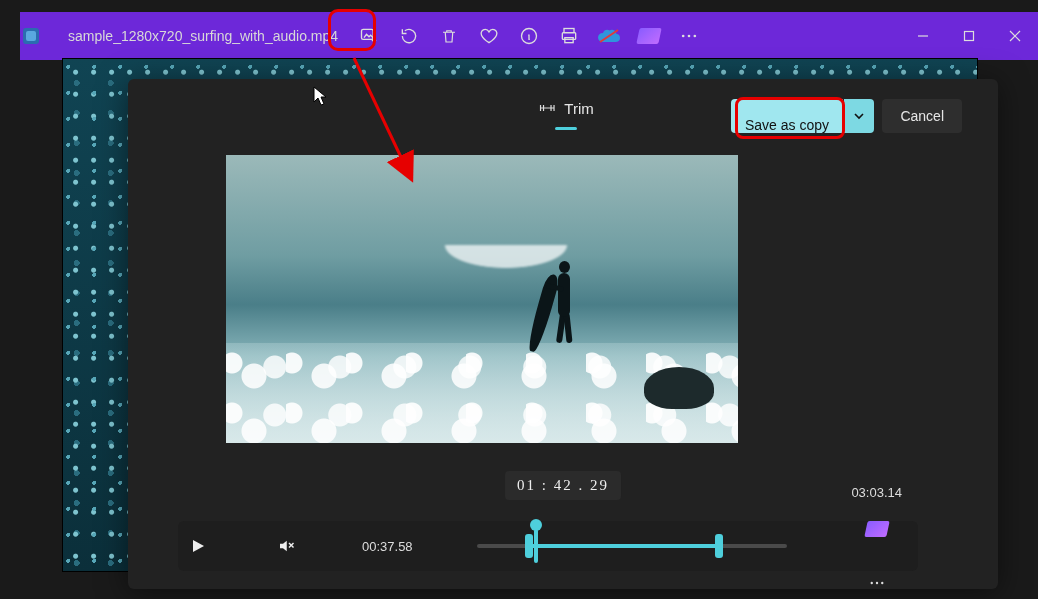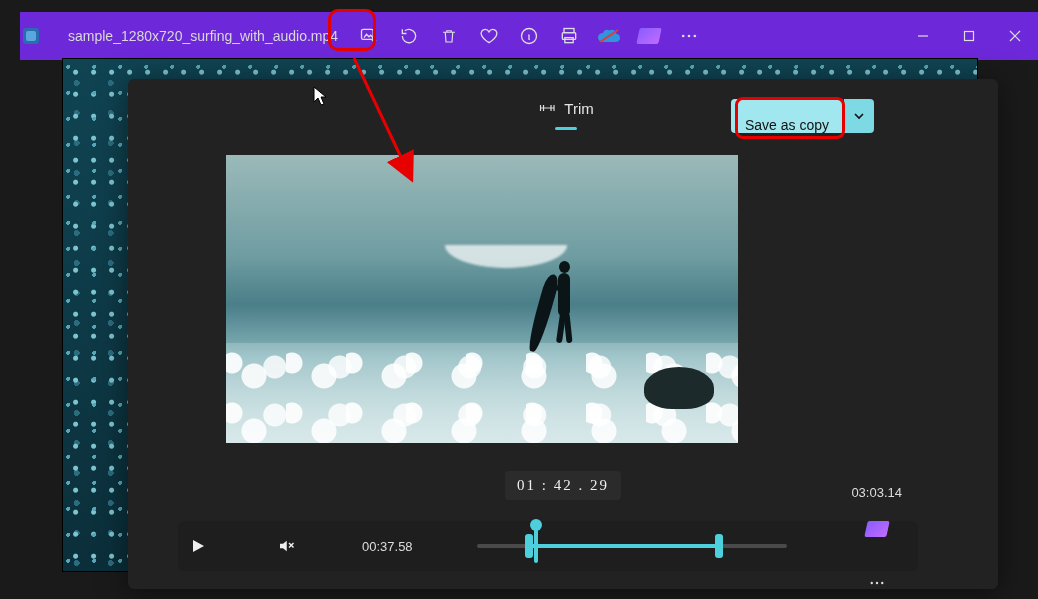--- a/index.html
+++ b/index.html
@@ -382,20 +382,23 @@
 
     <div class="save-btn">
       <span>Save as copy</span>
     </div>
     <div class="save-drop">
       <svg width="12" height="12" viewBox="0 0 12 12">
           <path d="M2 4l4 4 4-4" fill="none" stroke="#111" stroke-width="1.6"></path>
         </svg>
     </div>
     <div class="save-highlight"></div>
+    <div class="cancel-btn">
+      <span>Cancel</span>
+    </div>
   </div>
 
   <div class="preview">
     <div class="wave1"></div>
     <div class="foam"></div>
     <div class="rock"></div>
     <div class="surfer">
       <div class="board"></div>
       <div class="leg1"></div>
         <div class="leg2"></div>

